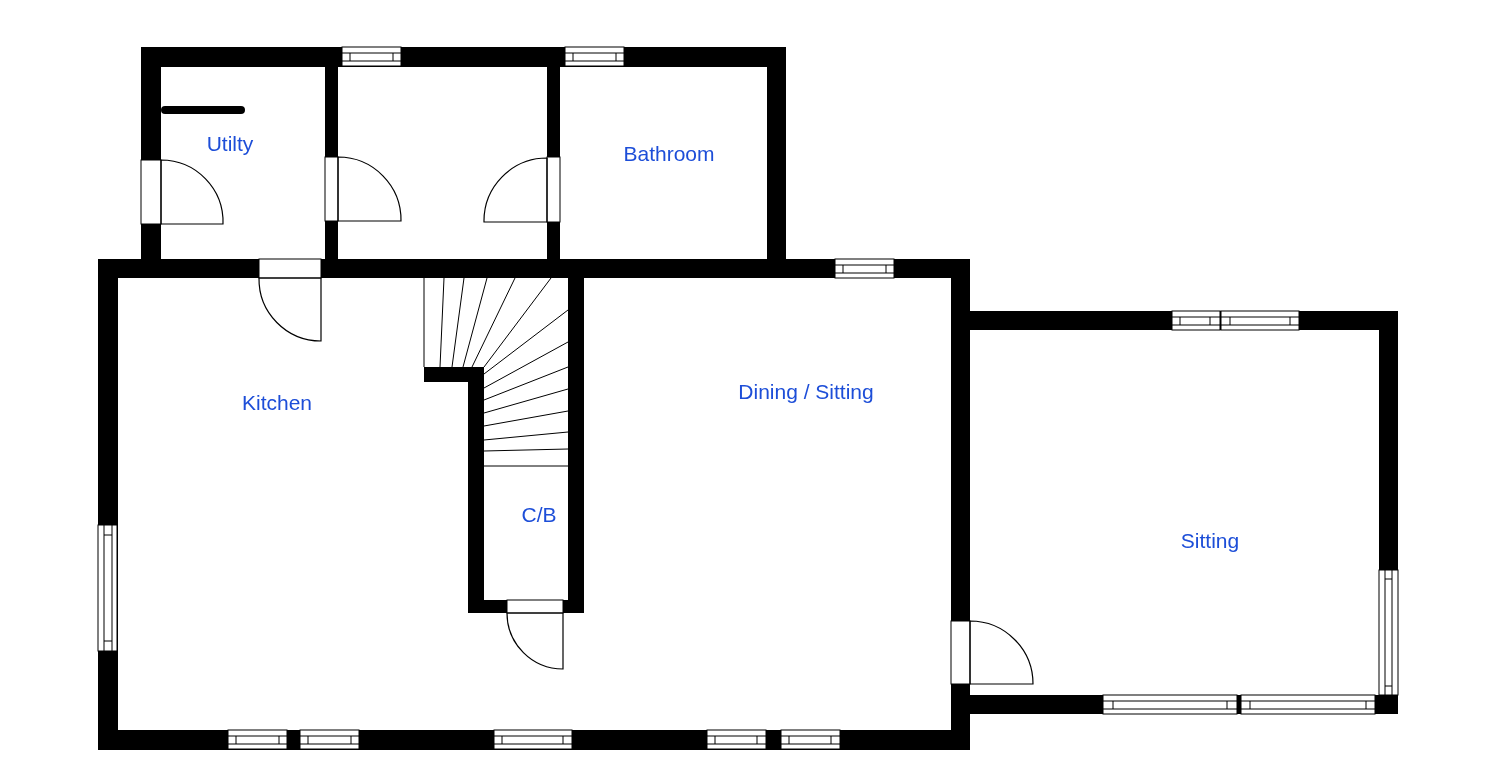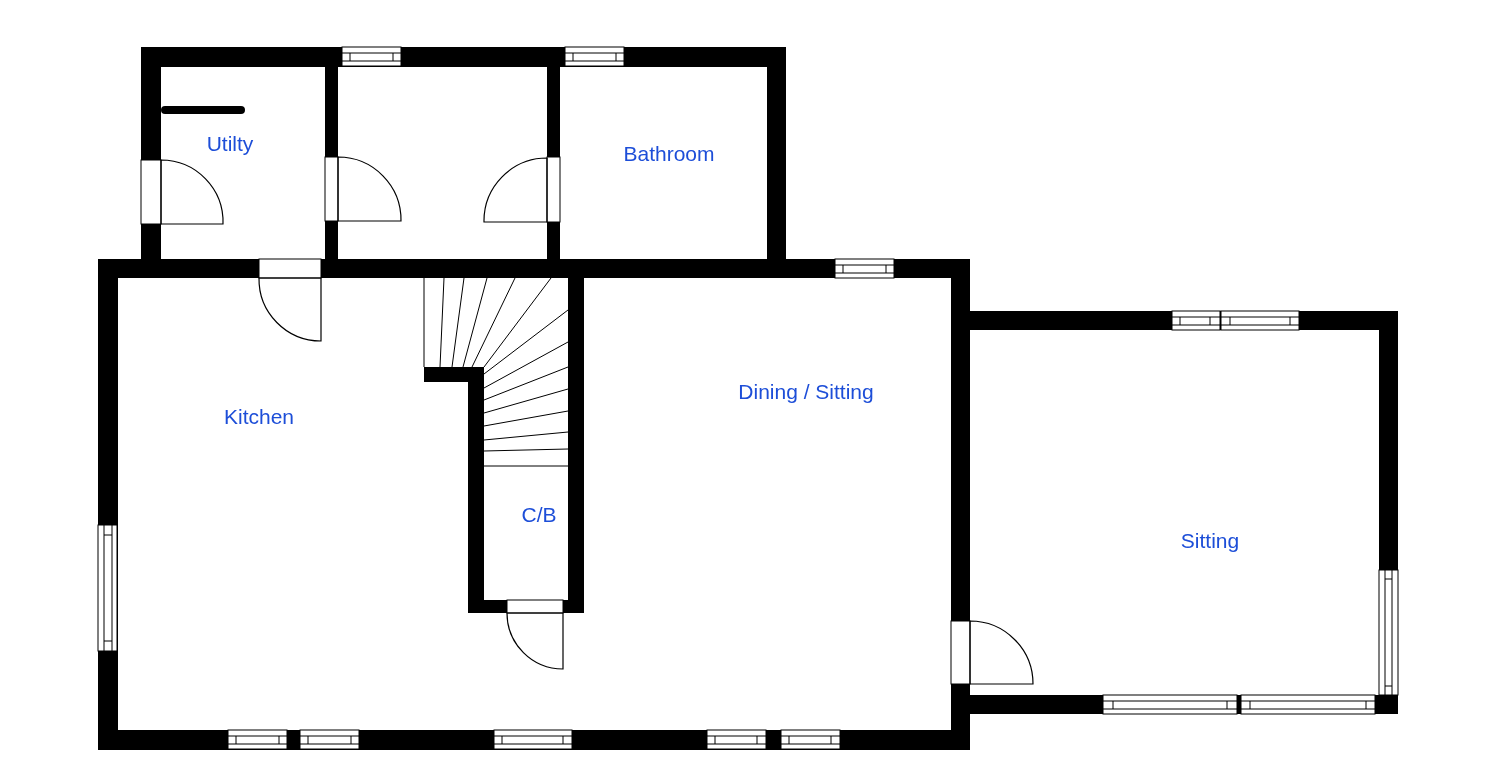--- a/index.html
+++ b/index.html
@@ -154,16 +154,16 @@
     <line x1="568" y1="389" x2="484" y2="413"></line>
     <line x1="568" y1="411" x2="484" y2="426"></line>
     <line x1="568" y1="432" x2="484" y2="440"></line>
     <line x1="568" y1="449" x2="484" y2="451"></line>
     <line x1="484" y1="466" x2="568" y2="466"></line>
   </g>
 </svg>
 
 <div class="room-label" style="left:230px;top:144px;">Utilty</div>
 <div class="room-label" style="left:669px;top:154px;text-align:center;">Bathroom</div>
-<div class="room-label" style="left:259px;top:403px;margin-top:14px;">Kitchen</div>
+<div class="room-label" style="left:277px;top:403px;">Kitchen</div>
 <div class="room-label" style="left:806px;top:392px;text-align:center;">Dining / Sitting</div>
 <div class="room-label" style="left:539px;top:515px;">C/B</div>
 <div class="room-label" style="left:1210px;top:541px;">Sitting</div>
 
 </body></html>

